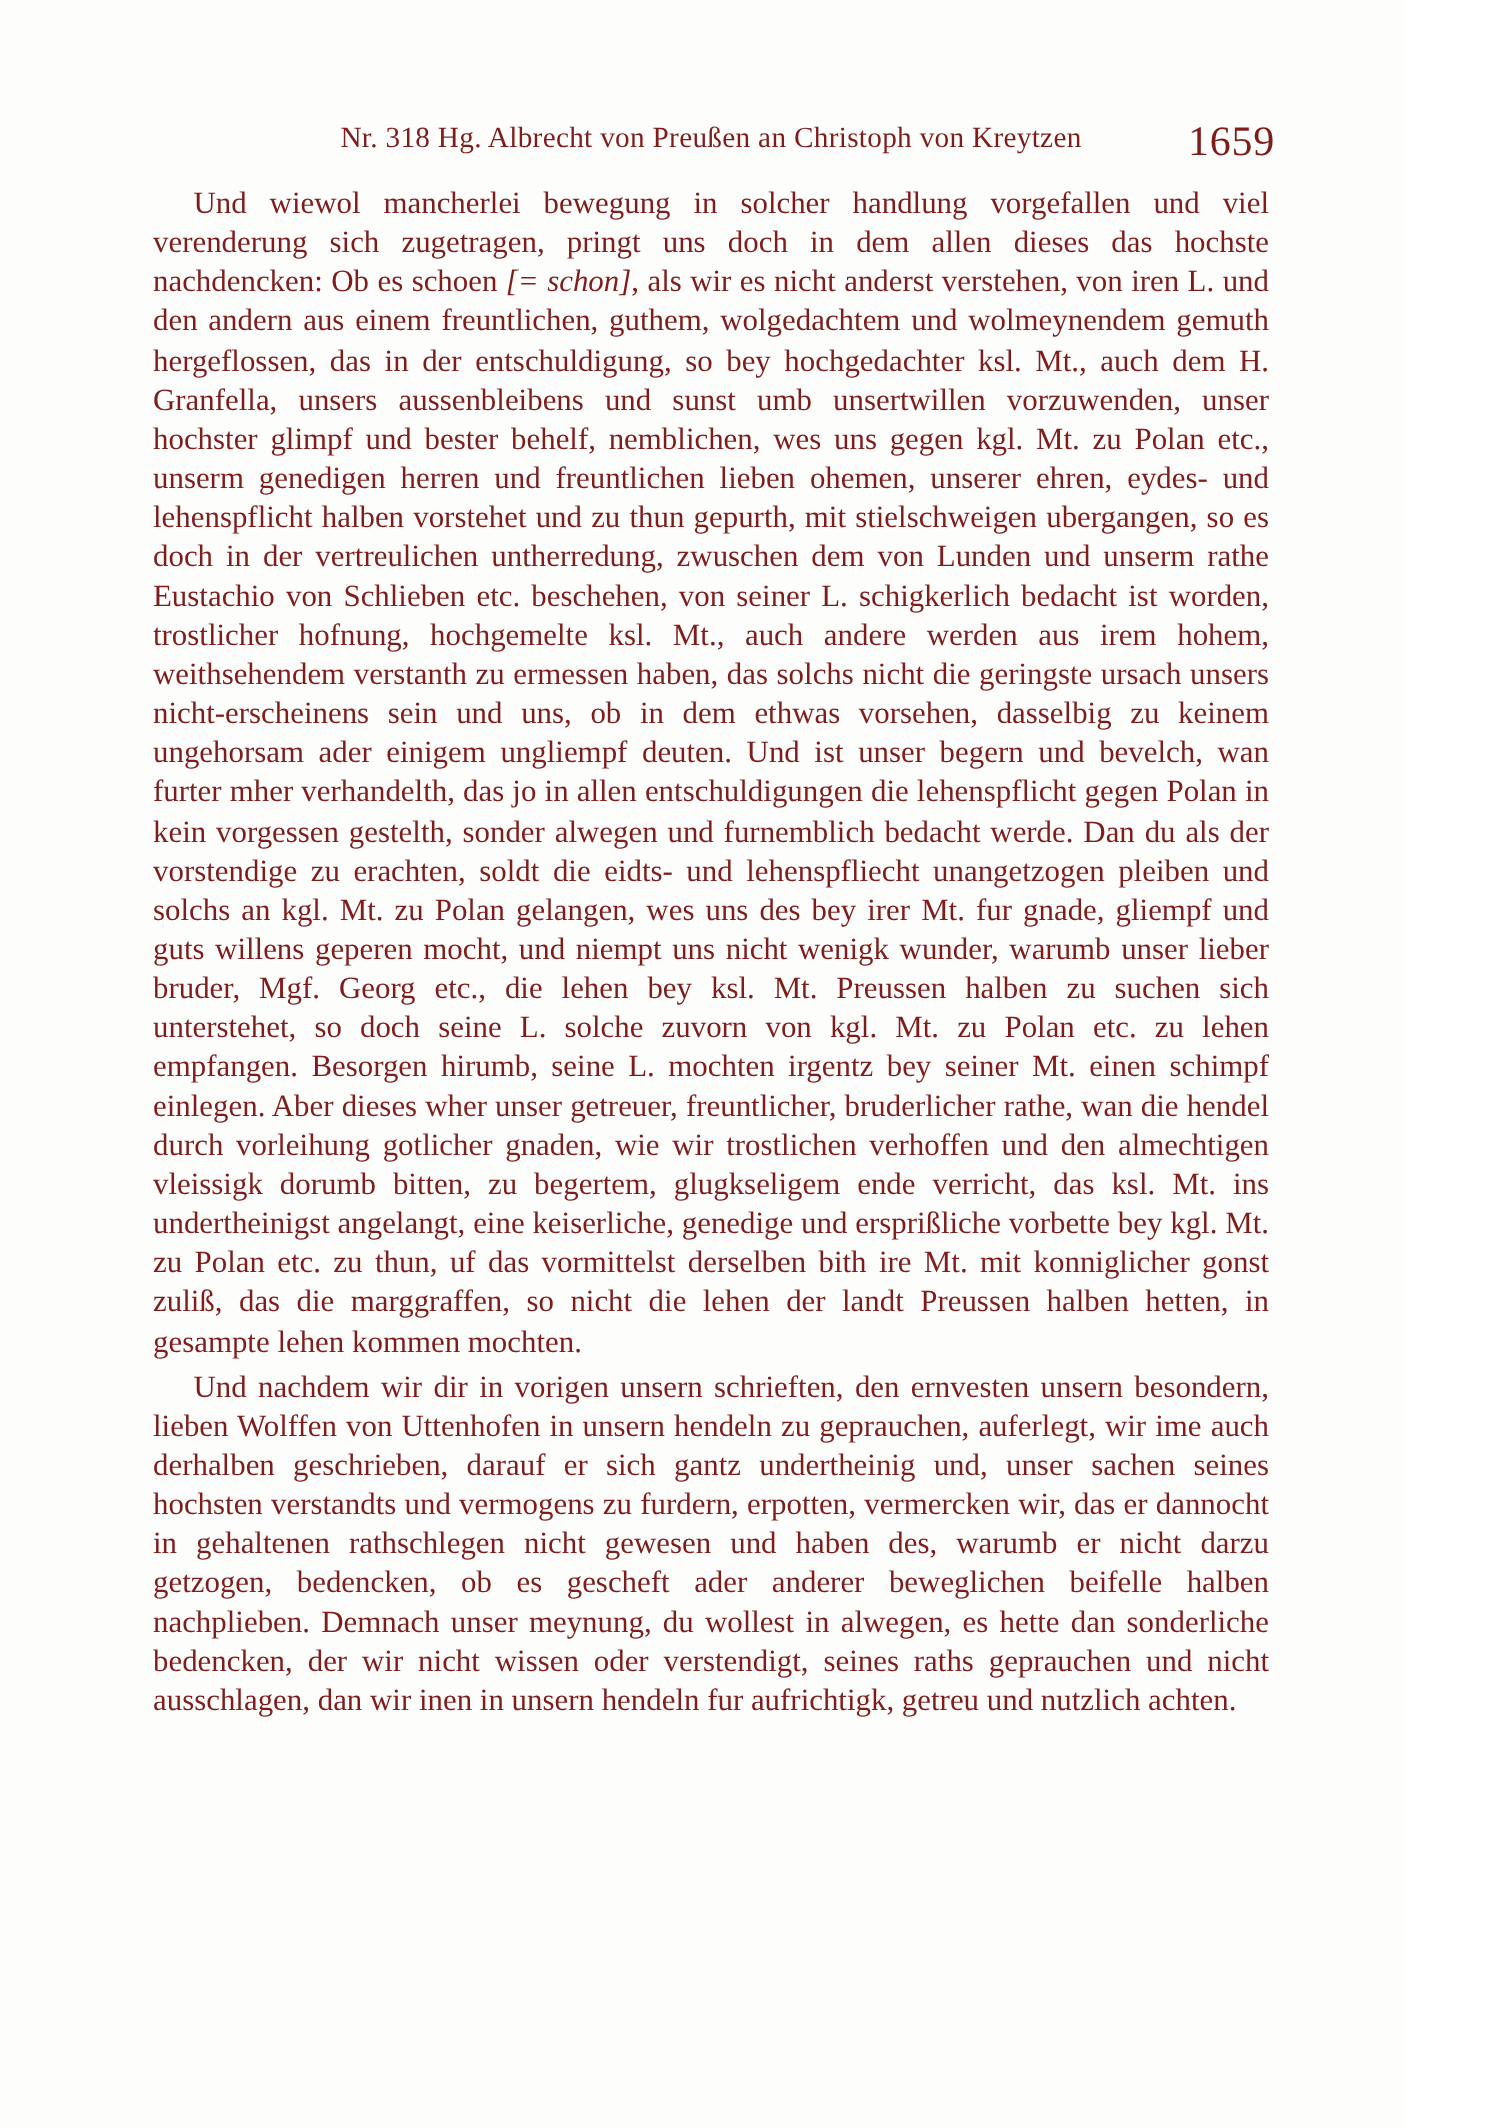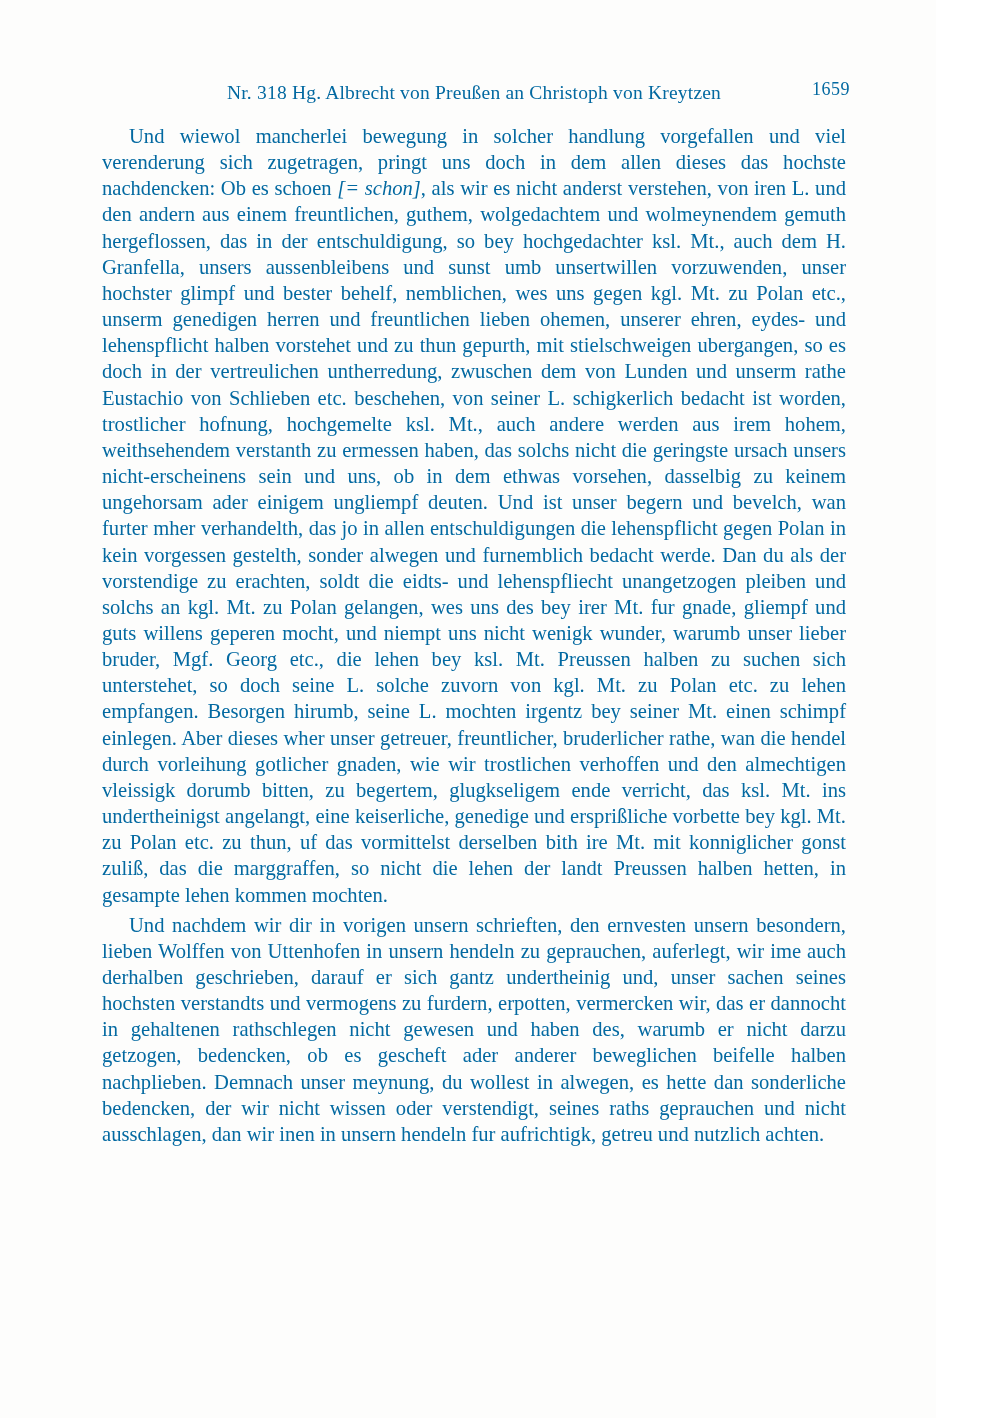--- a/index.html
+++ b/index.html
@@ -4,21 +4,21 @@
 <style>
   html, body { margin: 0; padding: 0; }
   body { background: #ffffff; }
   .page {
     position: relative;
     width: 936px;
     height: 1418px;
     background: #fefefdff;
     background-color: #fdfdfc;
     font-family: "Liberation Serif", "DejaVu Serif", serif;
-    color: #0369a1;
+    color: #7f1d1d;
     overflow: hidden;
   }
   .running-header {
     position: absolute;
     top: 82px;
     left: 98px;
     width: 752px;
     height: 28px;
     font-size: 19.5px;
   }
@@ -26,21 +26,21 @@
     position: absolute;
     left: 50%;
     transform: translateX(-50%);
     white-space: nowrap;
     letter-spacing: 0.2px;
   }
   .page-number {
     position: absolute;
     right: 0;
     top: -3px;
-    font-size: 18px;
+    font-size: 28px;
     letter-spacing: 0.5px;
   }
   .letter-body {
     position: absolute;
     top: 119px;
     left: 98px;
     width: 752px;
     font-size: 20.6px;
     line-height: 26.15px;
     text-align: justify;

